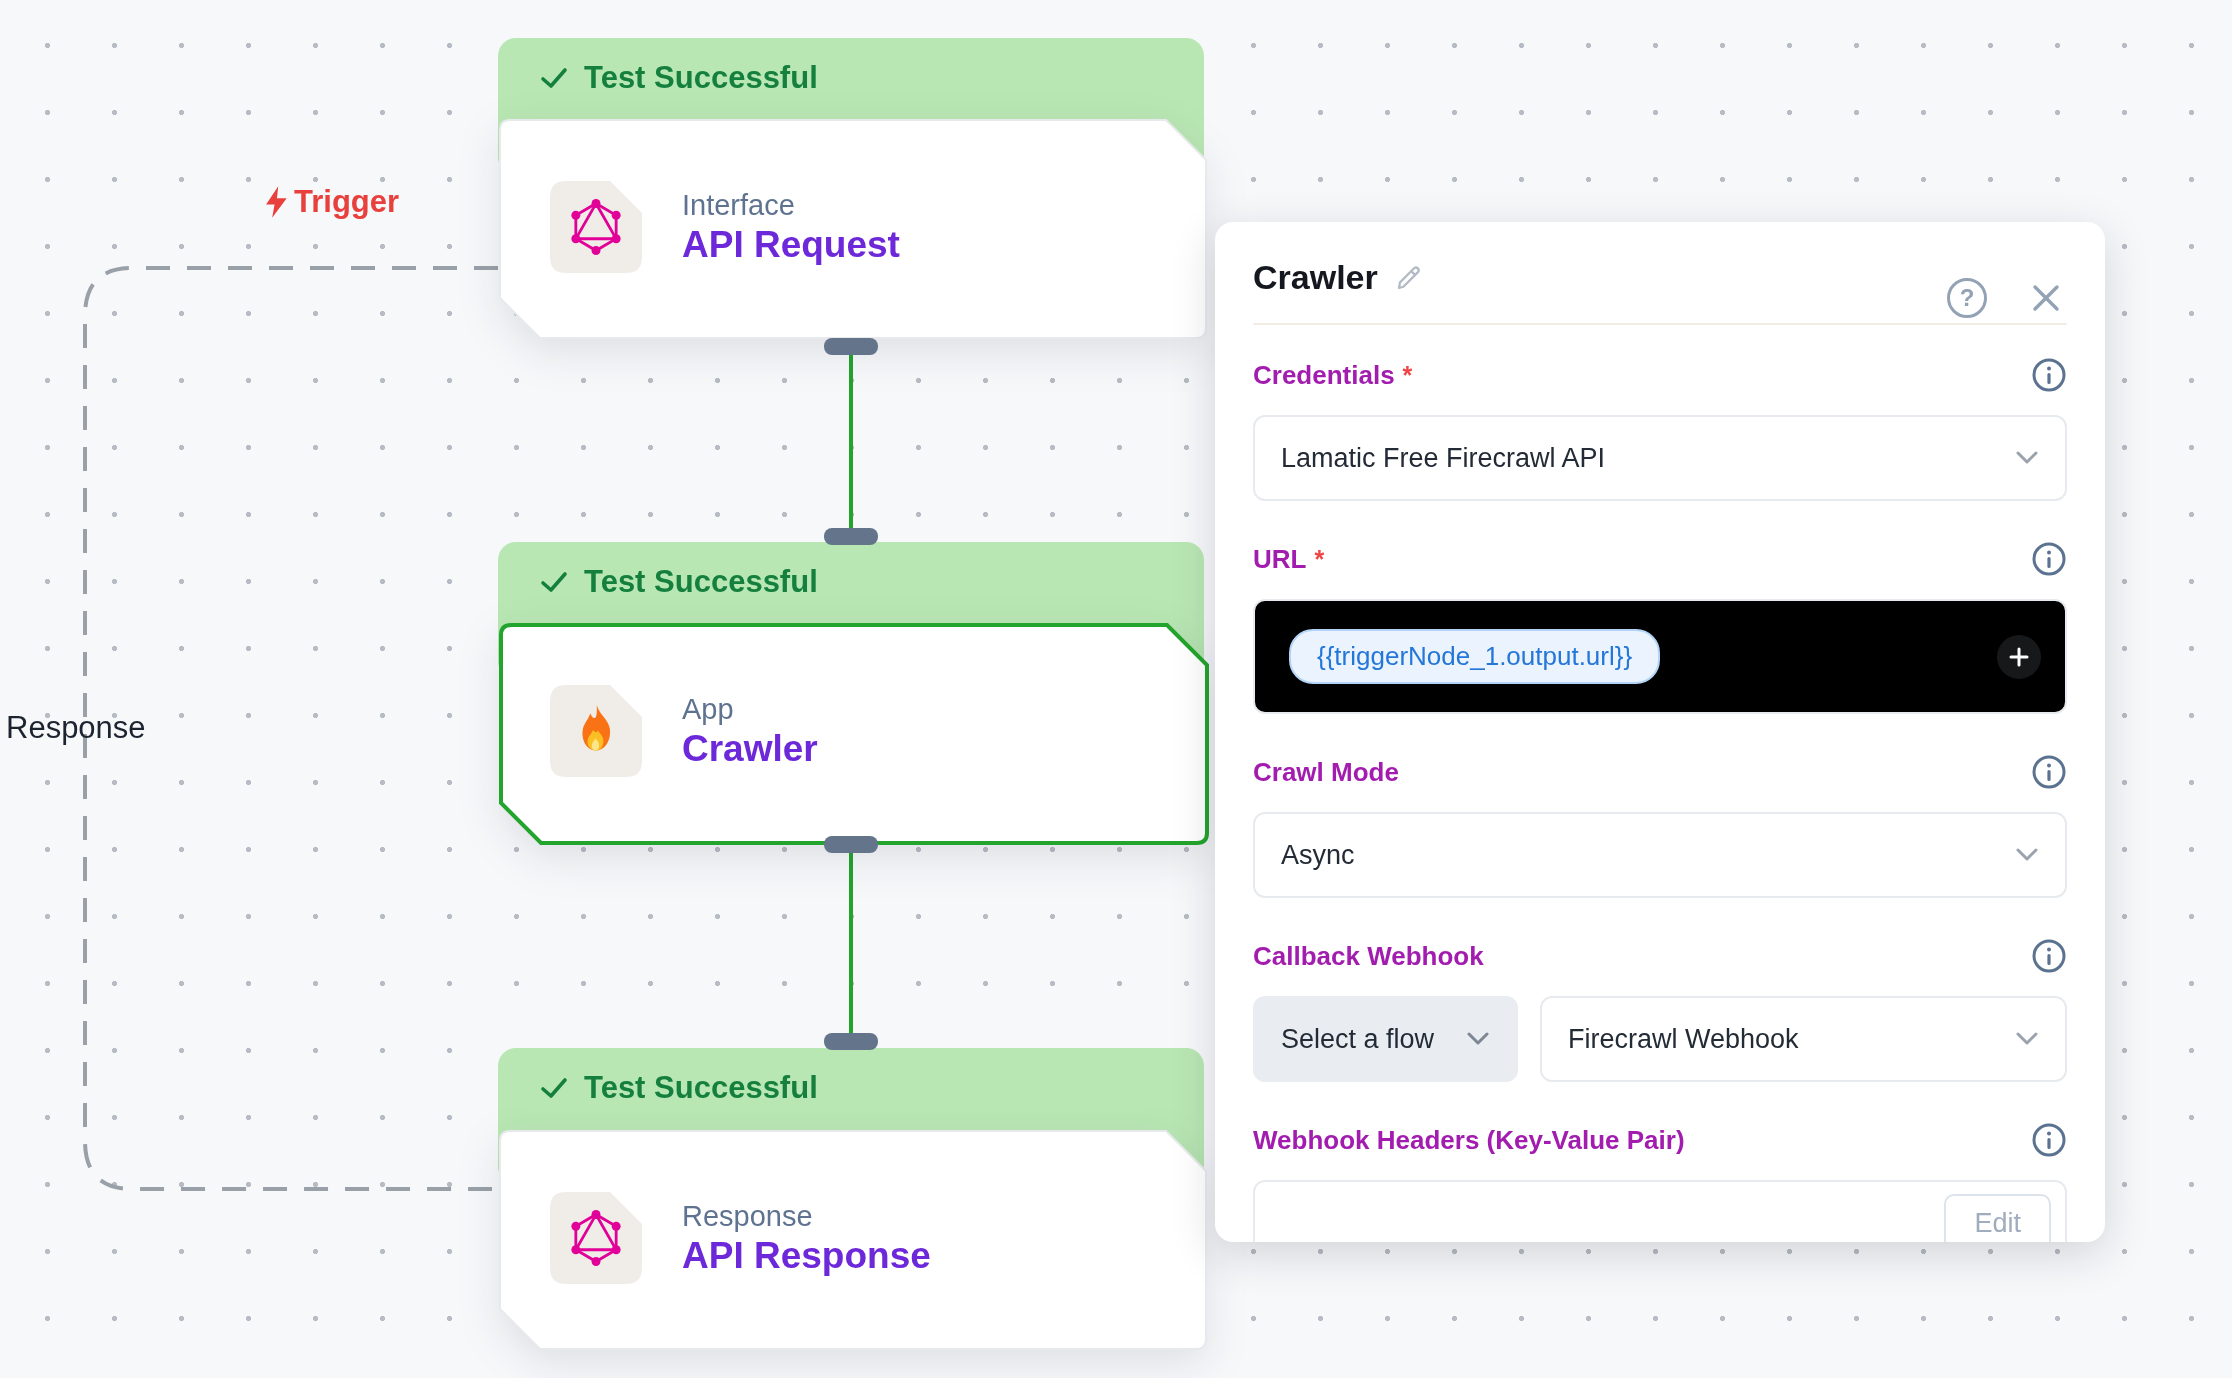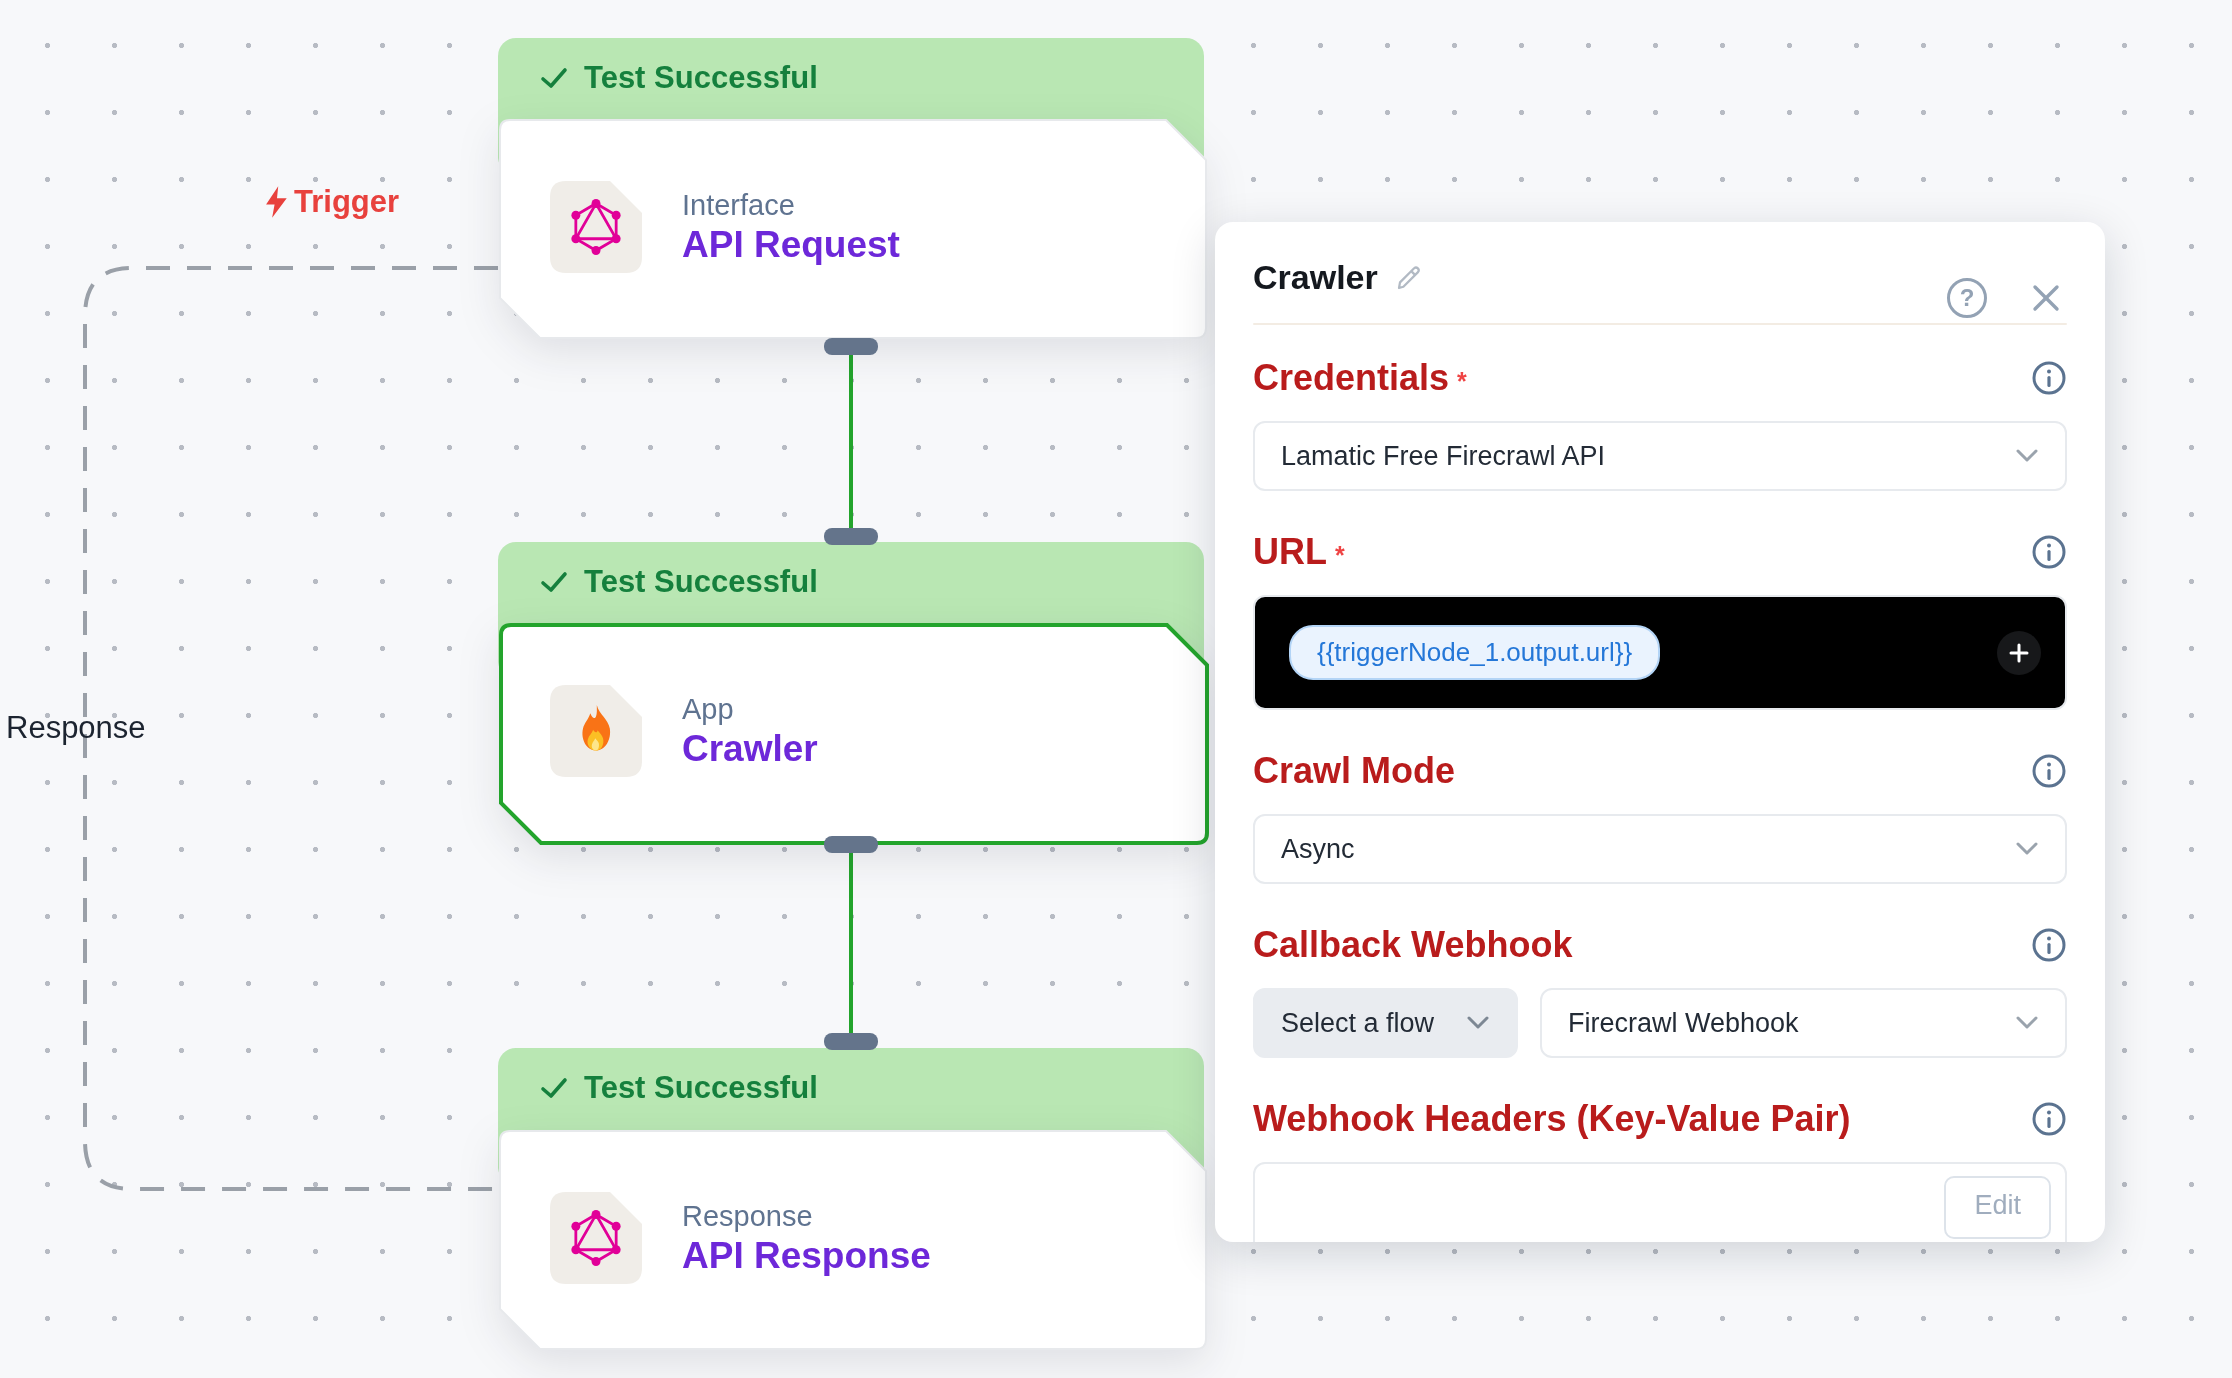--- a/index.html
+++ b/index.html
@@ -75,26 +75,26 @@
     width:40px; height:40px; border-radius:50%; border:3px solid #93a2b4;
     color:#93a2b4; font-size:24px; font-weight:700;
     display:flex; align-items:center; justify-content:center; cursor:pointer;
   }
   .close-btn { cursor:pointer; display:flex; }
   .divider { margin-top:26px; height:2px; background:#f3ecE3; border-radius:1px; }
 
   .field-label-row {
     display:flex; align-items:center; justify-content:space-between;
   }
-  .field-label { font-size:36px; font-weight:700; color:#b91c1c; }
+  .field-label { font-size:26px; font-weight:700; color:#a21caf; }
   .req { color:#ef4444; margin-left:8px; font-size:25px; font-weight:700; }
   .info-btn { cursor:pointer; display:flex; }
 
   .select-box {
-    height:70px; border:2px solid #e7eaee; border-radius:12px; background:#fff;
+    height:86px; border:2px solid #e7eaee; border-radius:12px; background:#fff;
     display:flex; align-items:center; justify-content:space-between;
     padding:0 26px; font-size:27px; color:#232b36; cursor:pointer;
   }
   .select-box.gray { background:#e9ecf0; border-color:#e9ecf0; width:265px; }
   .url-box {
     height:115px; border:2px solid #e7eaee; border-radius:12px; background:#000000;
     display:flex; align-items:center; justify-content:space-between; padding:0 24px 0 34px;
     cursor:text;
   }
   .chip {

